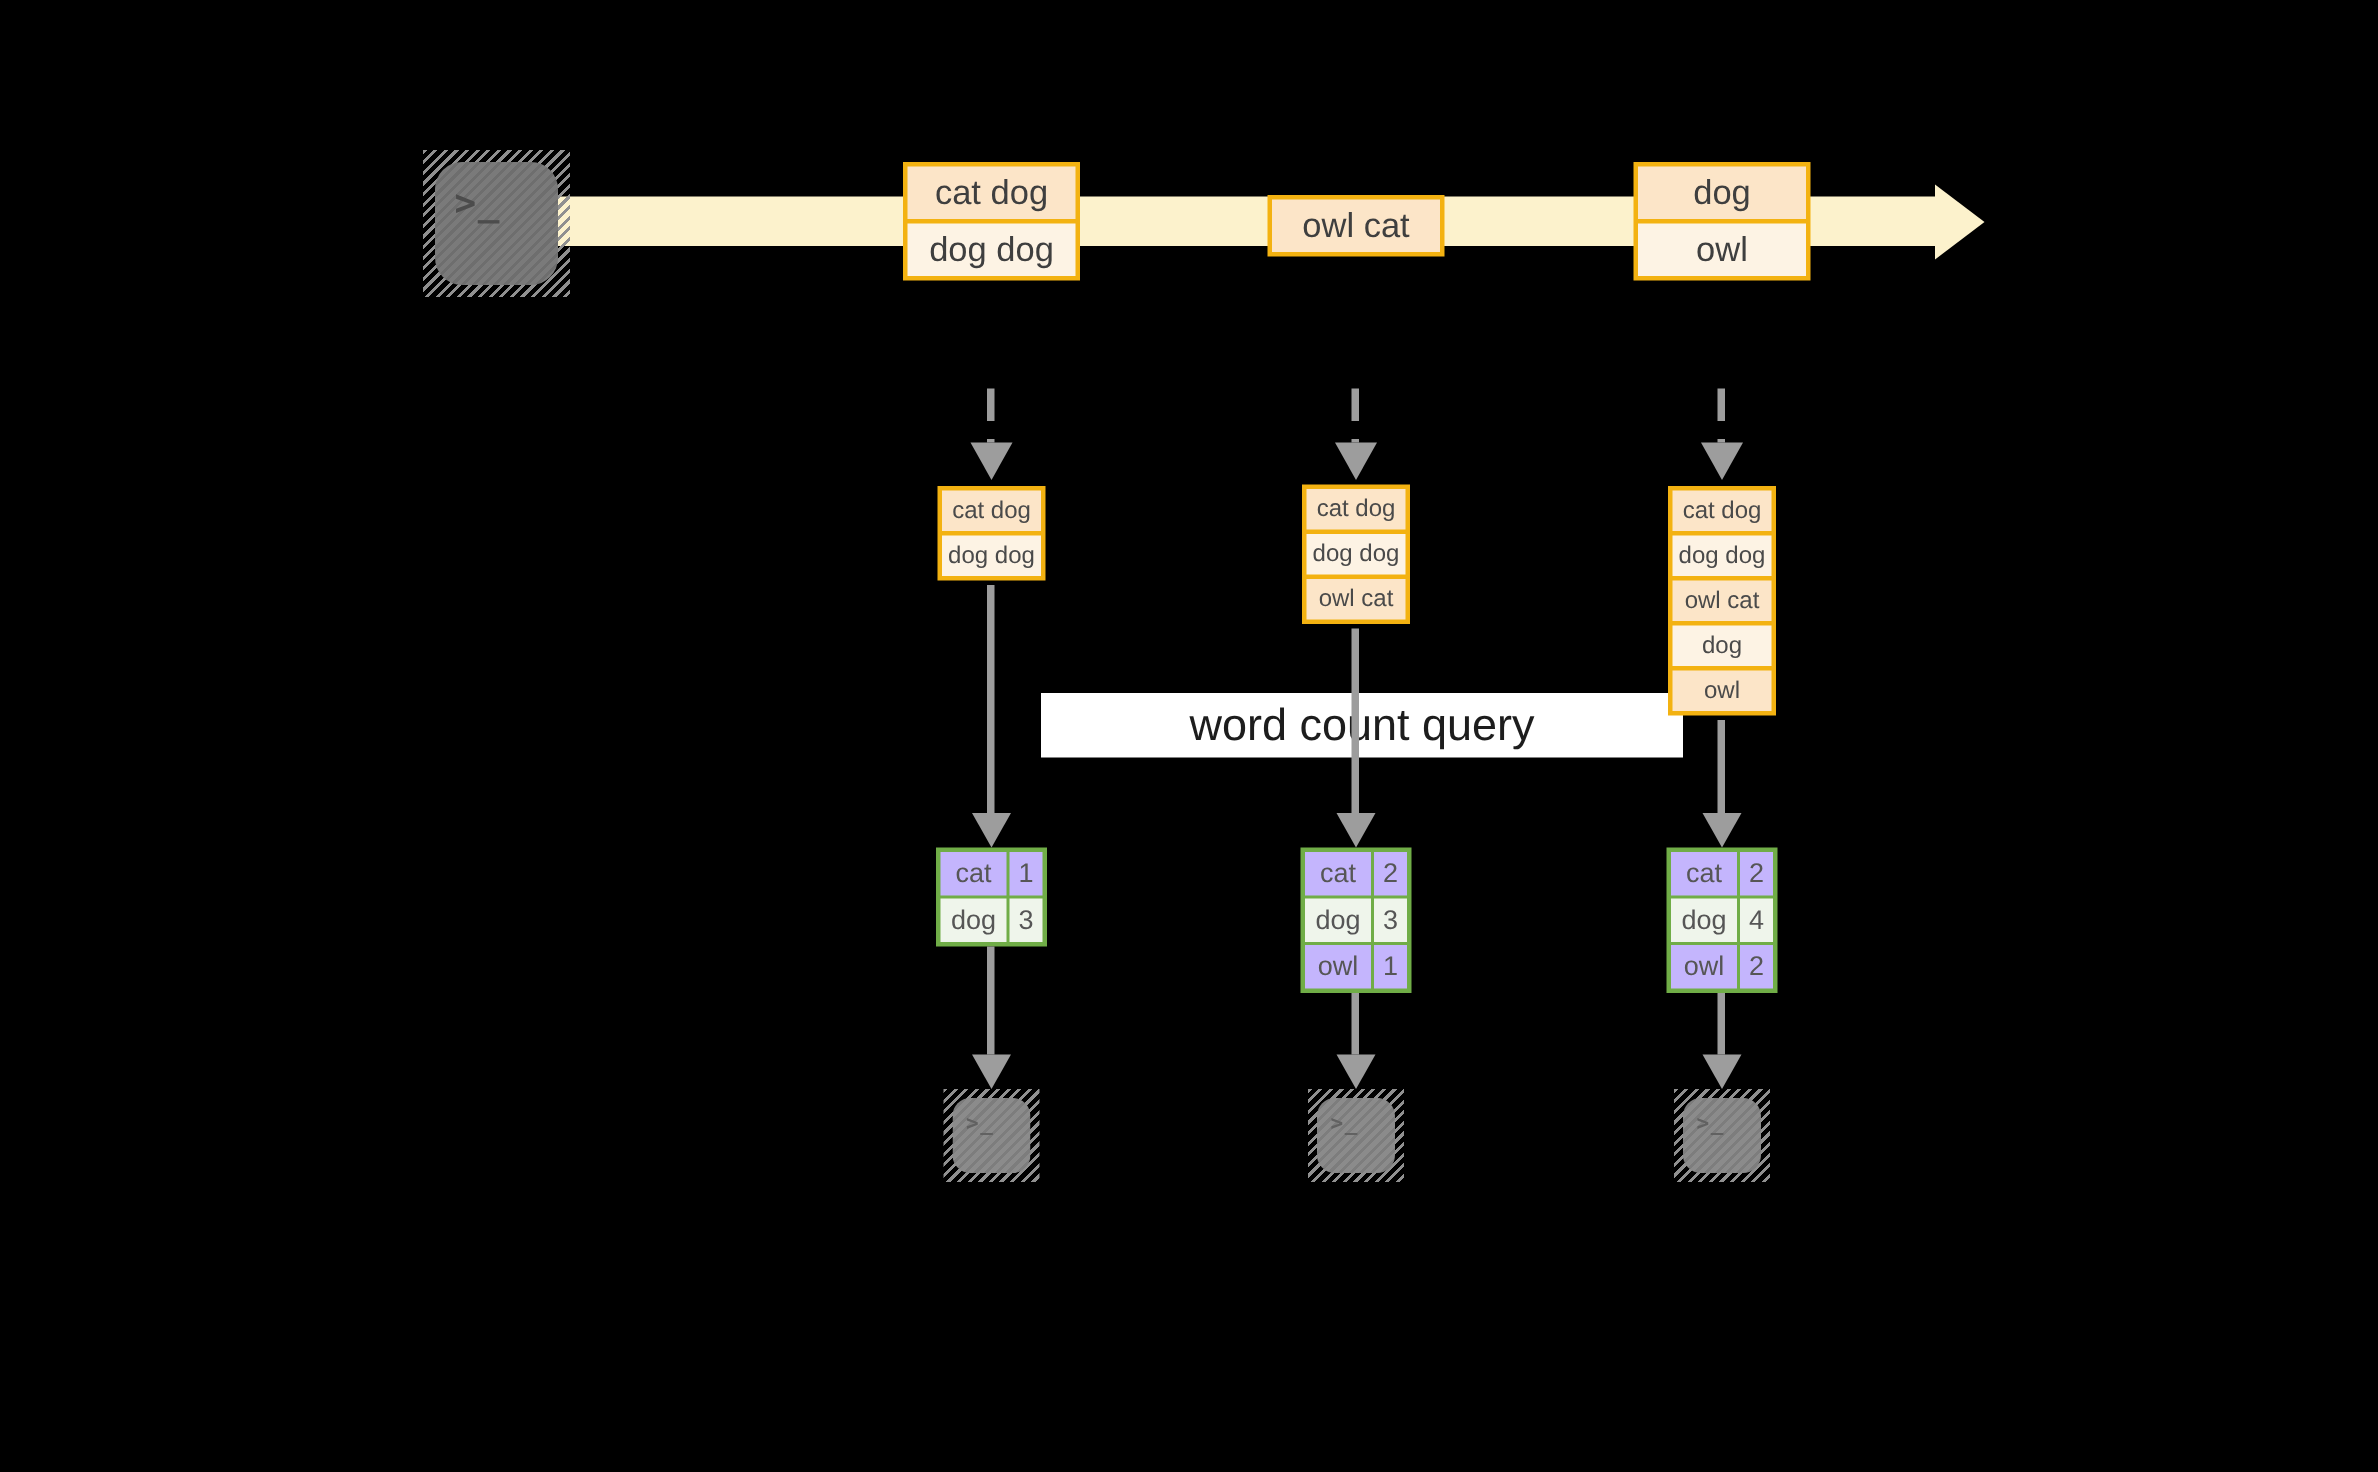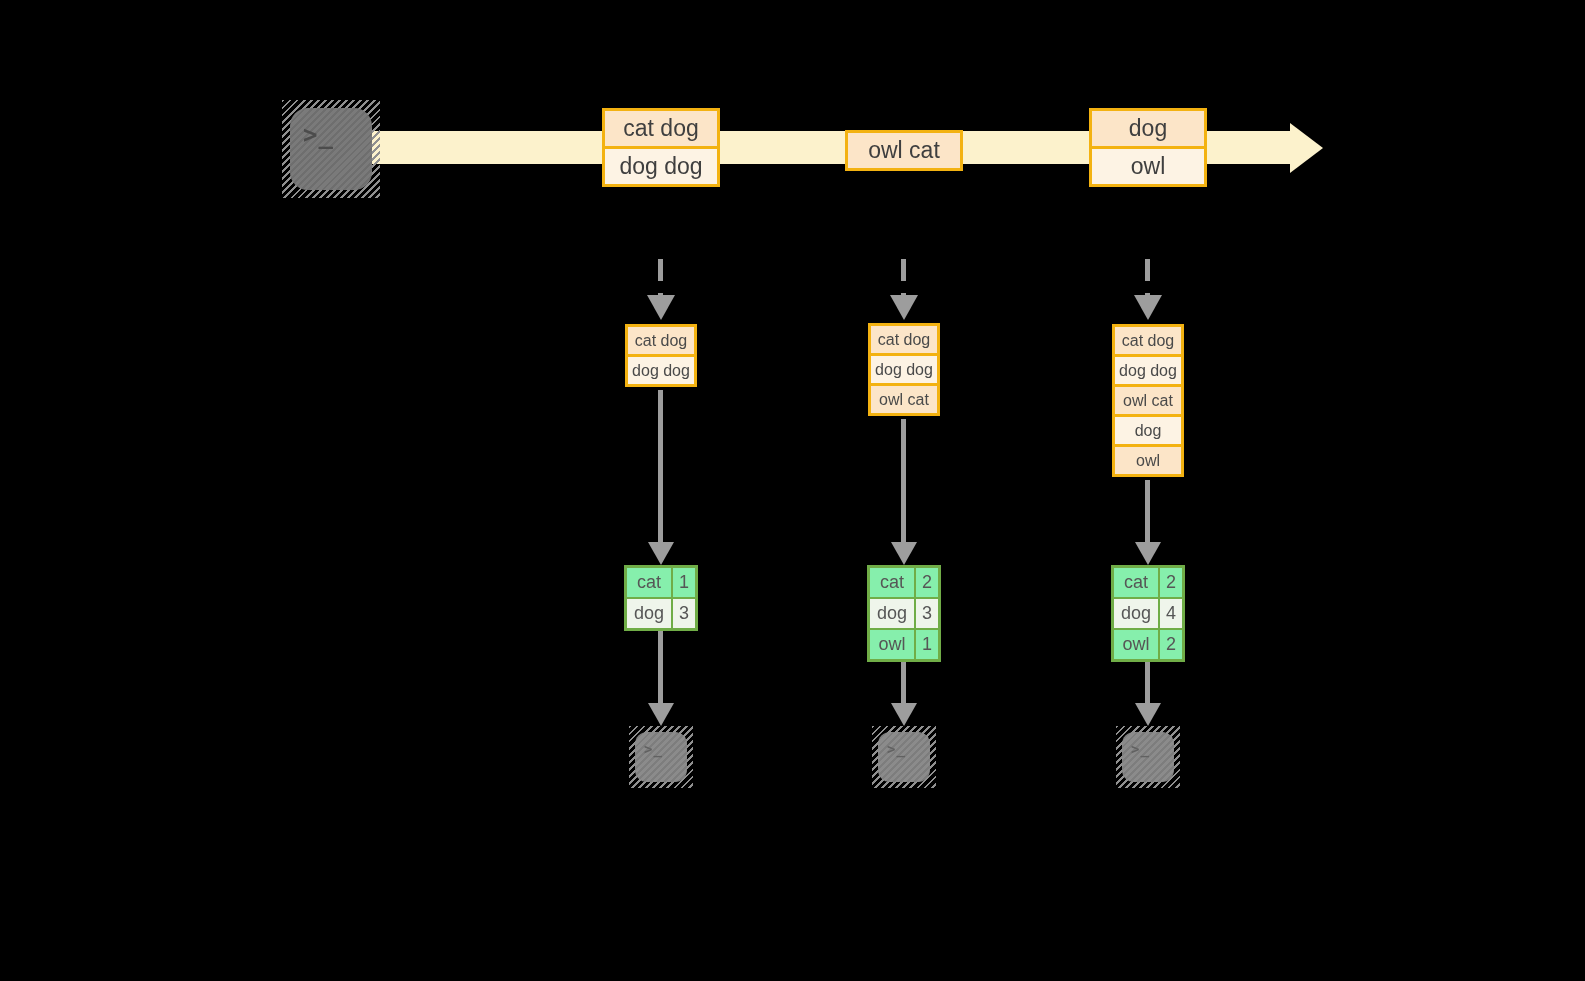--- a/index.html
+++ b/index.html
@@ -42,21 +42,21 @@
          border-top:23px solid #9d9d9d;z-index:4;}
 
   
   .banner{background:#ffffff;z-index:2;display:flex;align-items:center;justify-content:center;}
   .banner span{font-size:30px;color:#1d1d1d;}
 
   
   .gtable{background:#70ad47;padding:3px;display:grid;grid-template-columns:44px 22px;gap:2px;z-index:3;width:74px;}
   .gtable .cell{height:29px;display:flex;align-items:center;justify-content:center;
                 font-size:18px;color:#565656;}
-  .g1{background:#86efac;}
+  .g1{background:#c4b5fd;}
   .g2{background:#eff5eb;}
 </style>
 </head>
 <body>
 
 <div class="canvas">
 
   <div class="abs band" style="left:372px;top:131px;width:918px;height:33px;"></div>
   <div class="abs band-head" style="left:1290px;top:123px;"></div>
 
@@ -77,20 +77,23 @@
     <div class="row cream">owl</div>
   </div>
 
   <div class="abs dash" style="left:658px;top:259px;height:36px;"></div>
   <div class="abs dhead" style="left:647px;top:295px;"></div>
   <div class="abs dash" style="left:901px;top:259px;height:36px;"></div>
   <div class="abs dhead" style="left:890px;top:295px;"></div>
   <div class="abs dash" style="left:1145px;top:259px;height:36px;"></div>
   <div class="abs dhead" style="left:1134px;top:295px;"></div>
 
+  <div class="abs banner" style="left:694px;top:462px;width:428px;height:43px;">
+    <span>word count query</span>
+  </div>
 
   <div class="abs stack" style="left:625px;top:324px;">
     <div class="row peach">cat dog</div>
     <div class="row cream">dog dog</div>
   </div>
   <div class="abs stack" style="left:868px;top:323px;">
     <div class="row peach">cat dog</div>
     <div class="row cream">dog dog</div>
     <div class="row peach">owl cat</div>
   </div>

